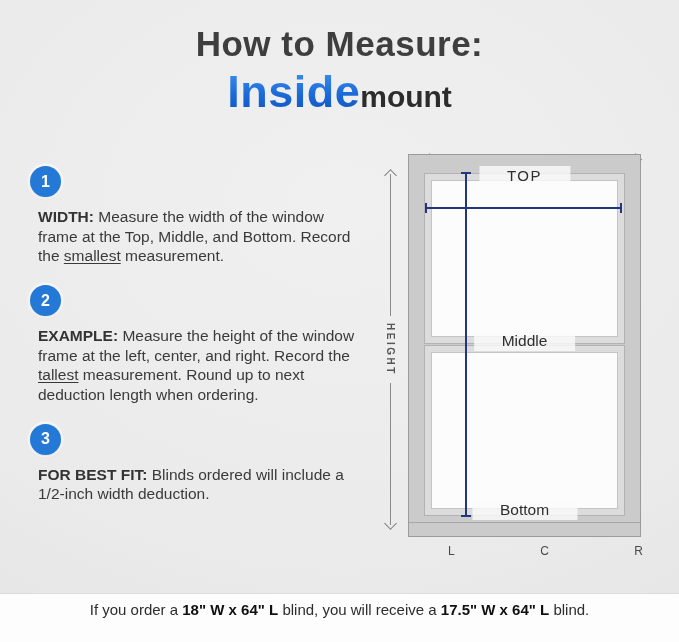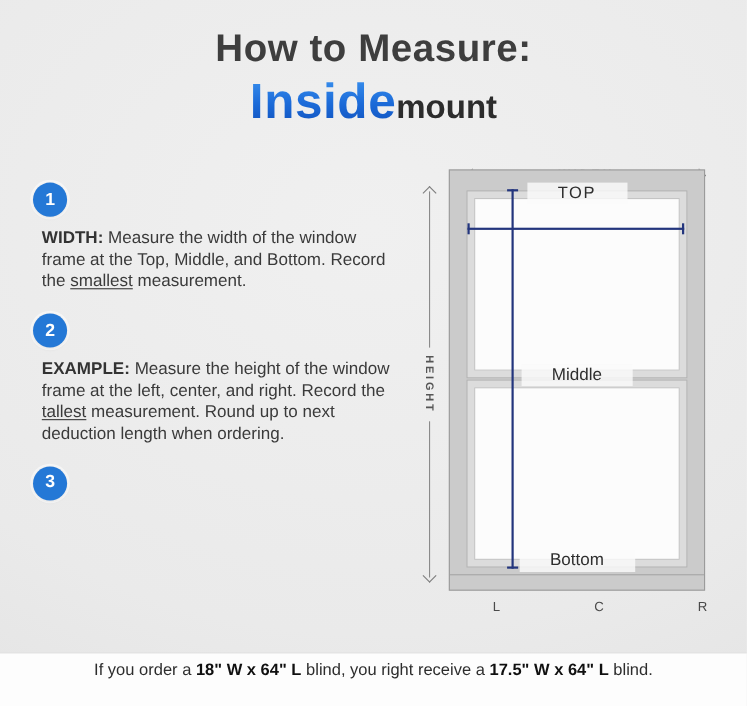--- a/index.html
+++ b/index.html
@@ -117,20 +117,21 @@
       <p class="step-text"><span class="step-lead">WIDTH:</span><span> Measure the width of the window frame at the Top, Middle, and Bottom. Record the </span><span class="u">smallest</span><span> measurement.</span></p>
     </div>
 
     <div class="step">
       <div class="badge">2</div>
       <p class="step-text"><span class="step-lead">EXAMPLE:</span><span> Measure the height of the window frame at the left, center, and right. Record the </span><span class="u">tallest</span><span> measurement. Round up to next deduction length when ordering.</span></p>
     </div>
 
     <div class="step">
       <div class="badge">3</div>
+      <p class="step-text"><span class="step-lead">FOR BEST FIT:</span><span> Blinds ordered will include a 1/2-inch width deduction.</span><span class="u"></span><span></span></p>
     </div>
 
   </section>
 
   <section class="diagram">
 
     <div class="width-arrow">
       <span class="chev chev-left"></span>
       <span class="aline"></span>
       <span class="alabel">WIDTH</span>
@@ -165,16 +166,16 @@
 
     <div class="lcr">
       <span>L</span>
       <span>C</span>
       <span>R</span>
     </div>
 
   </section>
 
   <footer class="example">
-    <div class="example-line"><span>If you order a </span><b>18" W x 64" L</b><span> blind, you right receive a </span><b>17.5" W x 64" L</b><span> blind.</span></div>
+    <div class="example-line"><span>If you order a </span><b>18" W x 64" L</b><span> blind, you will receive a </span><b>17.5" W x 64" L</b><span> blind.</span></div>
   </footer>
 
 </div>
 
 </body></html>

